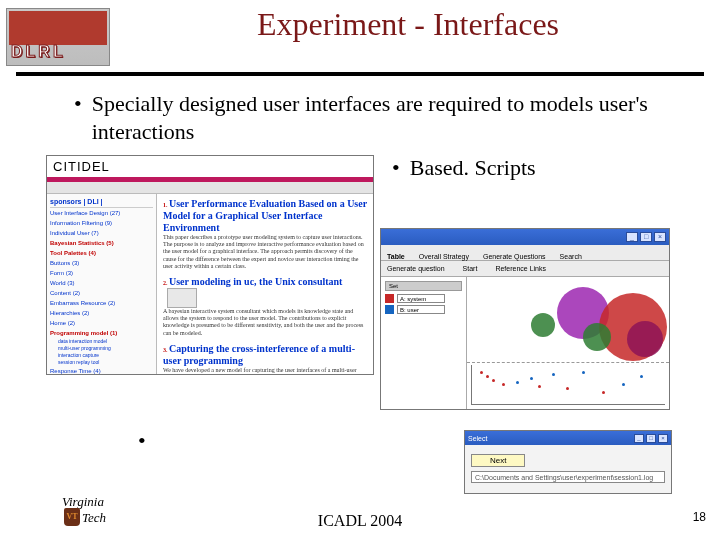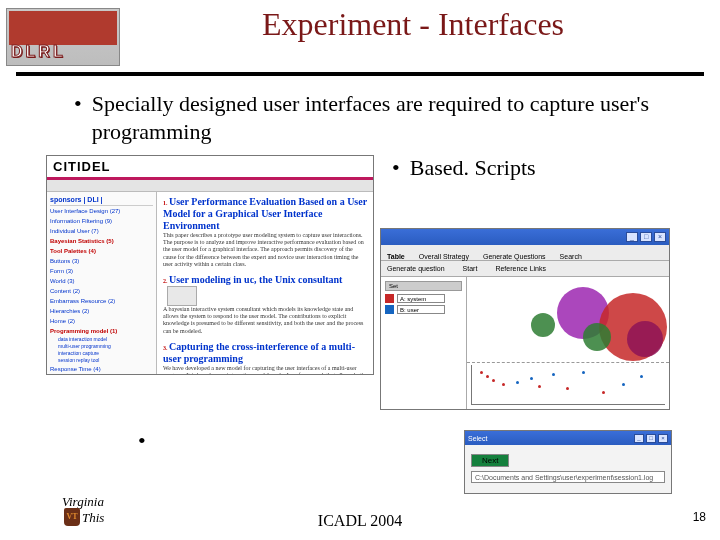--- a/index.html
+++ b/index.html
@@ -13,21 +13,21 @@
     color: #000;
     position: relative;
     overflow: hidden;
   }
   .header {
     display: flex;
     align-items: flex-start;
     padding: 8px 14px 0 6px;
   }
   .logo-block {
-    width: 114px;
+    width: 104px;
     height: 58px;
     background: linear-gradient(#c9c9c9, #bdbdbd);
     border: 1px solid #888;
     position: relative;
     flex-shrink: 0;
   }
   .logo-block::before {
     content: "";
     position: absolute;
     top: 2px; left: 2px; right: 2px;
@@ -87,24 +87,24 @@
     position: relative;
     overflow: hidden;
   }
   .ss1 {
     width: 328px;
     height: 220px;
   }
   .ss1-top {
     padding: 3px 6px;
     font-family: Arial, sans-serif;
-    font-weight: 700;
+    font-weight: 400;
     font-size: 13px;
     letter-spacing: 1px;
-    border-bottom: 3px solid #be185d;
+    border-bottom: 5px solid #be185d;
   }
   .ss1-urlbar {
     height: 12px;
     background: #e4e4e4;
     border-bottom: 1px solid #bbb;
   }
   .ss1-body {
     display: flex;
     height: calc(100% - 32px);
   }
@@ -229,22 +229,22 @@
     align-items: center;
     justify-content: space-between;
     padding: 0 3px;
   }
   .ss3-titlebar .t { color:#fff; font-size:7px; }
   .ss3-titlebar .btns { display:flex; gap:2px;}
   .ss3-titlebar .btn { width:10px; height:9px; background:#d9e4ff; border:1px solid #2a4c99; font-size:6px; line-height:7px; text-align:center; color:#2a4c99;}
   .ss3-body { padding: 4px 6px; }
   .ss3-btn {
     display:inline-block;
-    padding: 1px 10px;
-    background:#15803d;
+    padding: 1px 18px;
+    background:#fef9c3;
     border:1px solid #888;
     font-size:8px;
     margin-bottom: 4px;
   }
   .ss3-input {
     width: 100%;
     height: 12px;
     border: 1px solid #888;
     background:#fff;
     font-size: 7px;
@@ -311,21 +311,21 @@
   <div class="logo-block">
     <div class="logo-label">DLRL</div>
   </div>
   <div class="title">Experiment - Interfaces</div>
 </div>
 <div class="rule"></div>
 
 <div class="content">
   <div class="main-bullet">
     <span class="bul">•</span>
-    <span>Specially designed user interfaces are required to capture user's programming</span>
+    <span>Specially designed user interfaces are required to models user's interactions</span>
   </div>
 
   <div class="img-row">
 
     <div class="screenshot ss1">
       <div class="ss1-top">CITIDEL</div>
       <div class="ss1-urlbar"></div>
       <div class="ss1-body">
         <div class="ss1-side" id="ss1-side">
           <div class="top">sponsors | DLI |</div>
@@ -451,18 +451,18 @@
     </div>
   </div>
   <div class="ss3-body">
     <div class="ss3-btn">Next</div>
     <div class="ss3-input">C:\Documents and Settings\user\experiment\session1.log</div>
   </div>
 </div>
 
 <div class="vt-logo">
   <span>Virginia</span><br>
-  <span class="shield"></span><span>This</span>
+  <span class="shield"></span><span>Tech</span>
 </div>
 <div class="footer">
   <span>ICADL 2004</span>
 </div>
 <div class="pagenum">18</div>
 
 </body></html>

